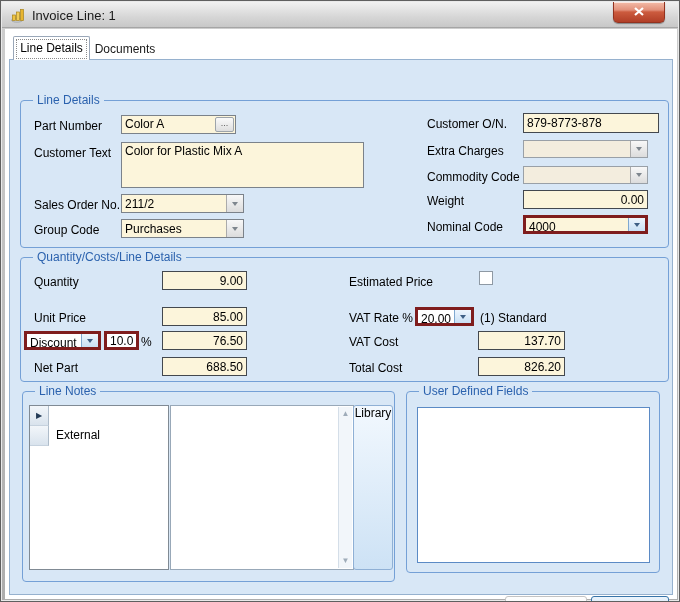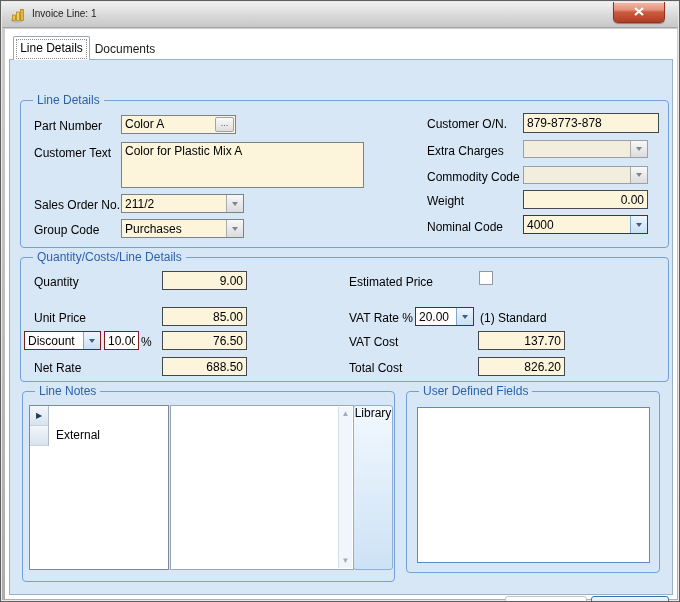--- a/index.html
+++ b/index.html
@@ -12,21 +12,21 @@
     font-size:12px; color:#000;
     overflow:hidden;
   }
   
   .titlebar {
     position:absolute; left:1px; top:1px; width:676px; height:26px;
     background:linear-gradient(#F1F1F1,#D6D6D6 60%,#C8C8C8);
     border-bottom:1px solid #A5A5A5;
   }
   .title-icon { position:absolute; left:8px; top:5px; width:16px; height:16px; }
-  .title-text { position:absolute; left:30px; top:6px; font-size:10px; color:#1A1A1A; white-space:nowrap; }
+  .title-text { position:absolute; left:30px; top:6px; font-size:13px; color:#1A1A1A; white-space:nowrap; }
   .close-cap {
     position:absolute; right:13px; top:0; width:52px; height:21px;
     background:linear-gradient(#F4BCA9 0%,#E2907A 40%,#CC5B3E 50%,#B13F27 100%);
     border:1px solid #93321F; border-top:none; border-radius:0 0 5px 5px;
     box-shadow:inset 0 1px 0 rgba(255,255,255,.65), 0 1px 1px rgba(0,0,0,.35);
     color:#fff; font-weight:bold; font-size:12px; text-align:center; line-height:19px;
     text-shadow:0 1px 1px #5E1408; cursor:default;
   }
   
   .client { position:absolute; left:4px; top:28px; width:672px; height:570px; background:#FFFFFF; }
@@ -50,21 +50,21 @@
   }
   
   .lbl { position:absolute; white-space:nowrap; color:#000; }
   .txt {
     position:absolute; font-family:"Liberation Sans", sans-serif; font-size:12px;
     padding:1px 3px; outline:none;
   }
   .cream { background:#FCF5DB; border:1px solid #43484E; }
   .cream-lite { background:#FCF5DB; border:1px solid #7B828A; }
   .cream-dis { background:#F3EDDE; border:1px solid #99A0A7; }
-  .white-edit { background:#FFFFFF; border:1px solid #7f1d1d; }
+  .white-edit { background:#FFFFFF; border:3px solid #7f1d1d; }
   .right { text-align:right; }
   .combo { position:absolute; display:flex; align-items:stretch; }
   .combo .cval { flex:1; padding:2px 3px; overflow:hidden; white-space:nowrap; }
   .combo-btn { width:17px; display:flex; align-items:center; justify-content:center; cursor:default; }
   .combo-btn.dis { background:linear-gradient(#F8F8F8,#DCDCDC); border-left:1px solid #ABABAB; }
   .combo-btn.blue { background:linear-gradient(#EDF5FD,#C9E0F5); border-left:1px solid #7FA8D0; }
   .tri { width:0; height:0; border:3px solid transparent; border-top:4px solid #7E868E; margin-top:3px; }
   .combo-btn.blue .tri { border-top-color:#3E5F85; }
   .browse-btn {
     position:absolute; right:1px; top:1px; width:19px; height:15px;
@@ -227,21 +227,21 @@
             <i class="tri"></i>
           </span>
       </div>
       <input class="txt white-edit right" style="left: 94px; top: 271px; width: 35px; height: 19px;" value="10.00">
       <span class="lbl" style="left:131px; top:275px;">%</span>
       <input class="txt cream right" style="left: 152px; top: 271px; width: 85px; height: 19px;" value="76.50">
 
       <span class="lbl" style="left:339px; top:275px;">VAT Cost</span>
       <input class="txt cream right" style="left: 468px; top: 271px; width: 87px; height: 19px;" value="137.70">
 
-      <span class="lbl" style="left:24px; top:301px;">Net Rate</span>
+      <span class="lbl" style="left:24px; top:301px;">Net Part</span>
       <input class="txt cream right" style="left: 152px; top: 297px; width: 85px; height: 19px;" value="688.50">
 
       <span class="lbl" style="left:339px; top:301px;">Total Cost</span>
       <input class="txt cream right" style="left: 468px; top: 297px; width: 87px; height: 19px;" value="826.20">
 
       <div class="grp" style="left:12px; top:331px; width:373px; height:191px;">
         <span class="grp-label">Line Notes</span>
       </div>
 
       <div class="notes-grid" style="left:19px; top:345px; width:140px; height:165px;">

